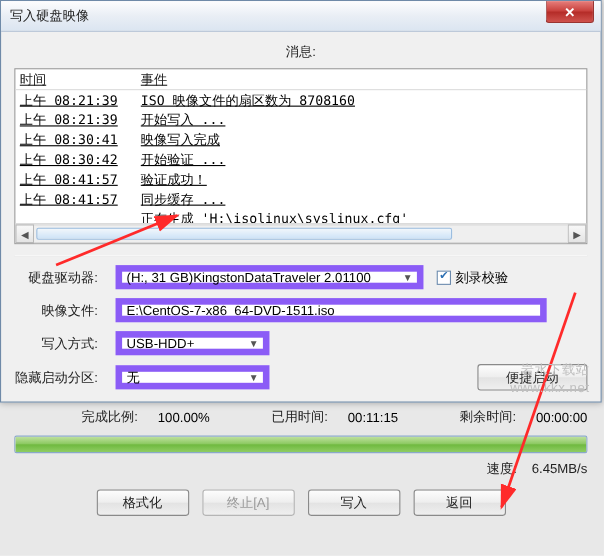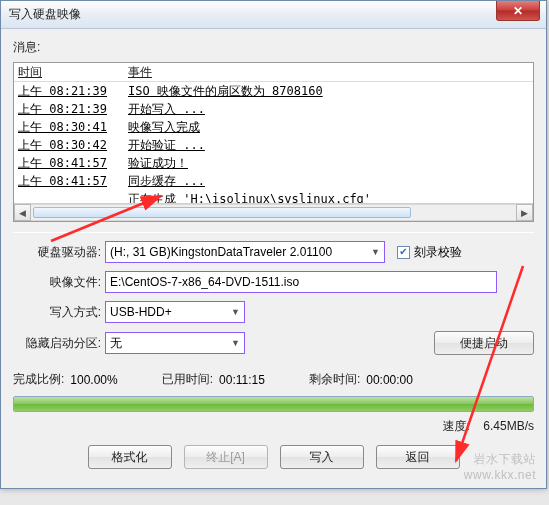--- a/index.html
+++ b/index.html
@@ -10,21 +10,21 @@
     background: #e8e8e8;
     width: 549px;
     height: 505px;
     overflow: hidden;
     position: relative;
   }
   .window {
     position: absolute;
     left: 0; top: 0;
     width: 547px;
-    height: 489px;
+    height: 366px;
     border: 1px solid #6f8aa8;
     background: #f0f0f0;
     box-shadow: 0 0 6px rgba(0,0,0,.3);
   }
   .titlebar {
     height: 28px;
     background: linear-gradient(#fdfdfe, #e9eef5 50%, #dbe5f1);
     border-bottom: 1px solid #b7c5d6;
     display: flex;
     align-items: center;
@@ -39,21 +39,21 @@
     background: linear-gradient(#e67e7b,#c8403c 48%,#b42b27 52%,#cf524d);
     border: 1px solid #993431;
     border-top: none;
     border-radius: 0 0 3px 3px;
     display: flex; align-items: center; justify-content: center;
     cursor: pointer;
   }
   .close-x { color:#fff; font-weight:bold; font-size:12px; line-height:1; }
   .client { padding: 10px 12px 8px; }
 
-  .row-msg { display:flex; align-items:center; justify-content:space-between; margin-bottom:6px; }
+  .row-msg { display:flex; align-items:center; justify-content:center; margin-bottom:6px; }
   .label-txt { color:#222; }
   .btn {
     display:inline-flex; align-items:center; justify-content:center;
     min-width: 56px; height: 24px;
     padding: 0 14px;
     background: linear-gradient(#fdfdfd,#eeeeee 48%,#e3e3e3 52%,#efefef);
     border: 1px solid #8a8a8a;
     border-radius: 3px;
     cursor: pointer;
     font-size: 12px;
@@ -97,39 +97,39 @@
     border:1px solid #b8b8b8;
     display:flex;align-items:center;justify-content:center;
     font-size:9px; color:#555;
   }
   .sb-track { flex:1; background:#efefef; border-top:1px solid #d9d9d9; border-bottom:1px solid #d9d9d9; position:relative; }
   .sb-thumb { position:absolute; left:2px; top:2px; bottom:2px; width:78%; background:linear-gradient(#f1f6fb,#cde3f7); border:1px solid #9bbde0; border-radius:2px; }
 
   .sep { height:1px; background:#d0d0d0; margin:10px 0 8px; border-bottom:1px solid #fff; }
 
   .form-row { display:flex; align-items:center; margin-bottom:8px; }
-  .form-lbl { width:92px; text-align:right; padding-right:4px; color:#222; }
+  .form-lbl { width:92px; text-align:right; padding-right:16px; color:#222; }
   .select, .text-input {
     height:22px;
-    border:1px solid #8b5cf6;
+    border:6px solid #8b5cf6;
     background:#fff;
     font-size:12px;
     padding:0 4px;
     font-family:inherit;
   }
   .select { display:inline-flex; align-items:center; justify-content:space-between; }
   .select .arrow { font-size:9px; color:#555; margin-left:6px; }
   .chk { display:inline-flex; align-items:center; margin-left:12px; cursor:pointer; }
   .chk-box {
     width:13px;height:13px;border:1px solid #6b8aad;background:#fff;
     display:inline-flex;align-items:center;justify-content:center;margin-right:4px;
     font-size:10px;color:#2b6fb3;line-height:1;
   }
 
-  .stats-row { display:flex; align-items:center; gap:0; margin-top:16px; }
+  .stats-row { display:flex; align-items:center; gap:12px; margin-top:16px;justify-content:flex-end; }
   .stats-row > span { display:inline-block; }
   .stat-lbl { color:#222; }
   .stat-val { color:#000; margin-left:6px; margin-right:44px; }
 
   .progress-outer {
     margin-top:8px;
     height:16px;
     border:1px solid #8aa9c9;
     border-radius:2px;
     background:#eaf1f8;

